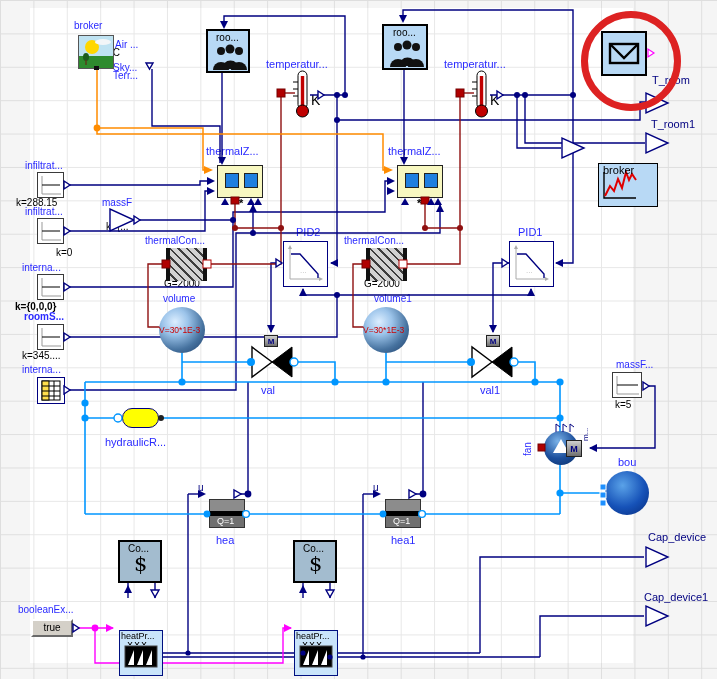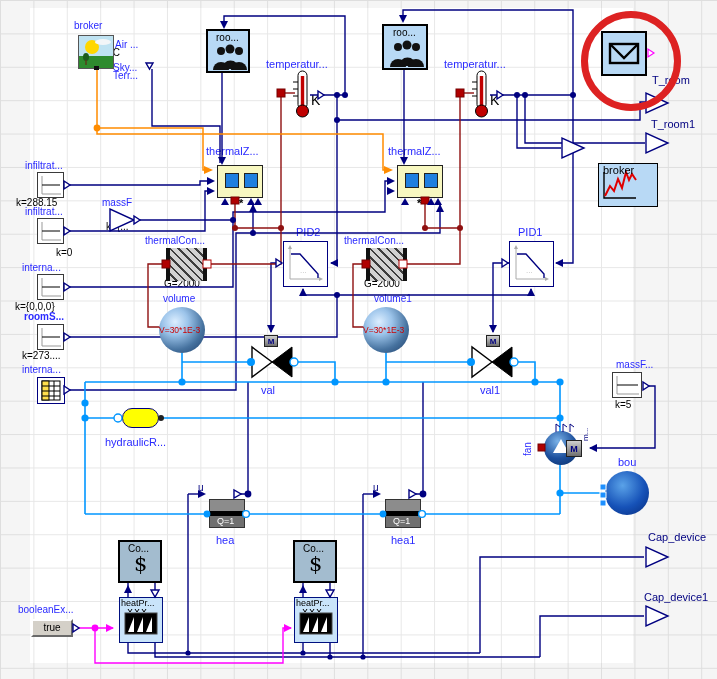--- a/index.html
+++ b/index.html
@@ -37,21 +37,21 @@
   .constblk{background:#fff;border:1px solid #3a3a3a;}
   .zone{background:#f7f7c0;border:1px solid #222;}
   .cond{background:repeating-linear-gradient(45deg,#d2d2d2 0 4px,#3c3c3c 4px 6px);
         border-left:4px solid #111;border-right:4px solid #111;}
   .pid{background:#fff;border:1.5px solid #000080;}
   .sphere{border-radius:50%;}
   .mbox{background:linear-gradient(180deg,#cfcfcf,#6f6f6f);border:1px solid #222;
         color:#000080;font-weight:bold;text-align:center;}
   .heater{background:linear-gradient(180deg,#8c8c8c 0 40%,#707070 40% 100%);border:1px solid #333;}
   .costblk{background:#a3bccf;border:2px solid #000;color:#000;text-align:center;}
-  .hpblk{background:#c9e4fa;border:1.5px solid #001080;}
+  .hpblk{background:#c9e4fa;border:1.5px solid #001080;margin-top:33px;}
   .btn3d{background:#d4d0c8;border:2px solid;border-color:#ffffff #6a6a6a #6a6a6a #ffffff;
          color:#000;font-size:10px;text-align:center;line-height:14px;}
   .ring{position:absolute;width:86px;height:86px;border:7px solid #dd2222;border-radius:50%;z-index:5;}
 </style>
 </head>
 <body>
 
 <div id="canvas">
 
   <div class="shade" style="left:0;top:0;width:30px;height:679px;"></div>
@@ -70,23 +70,23 @@
   <div class="lbl blk" style="left:490px;top:92px;font-size:14px;">K</div>
   <div class="lbl nvy b11" style="left:652px;top:74px;">T_room</div>
   <div class="lbl nvy b11" style="left:651px;top:118px;">T_room1</div>
   <div class="lbl nvy b11" style="left:648px;top:531px;">Cap_device</div>
   <div class="lbl nvy b11" style="left:644px;top:591px;text-align:center;">Cap_device1</div>
   <div class="lbl" style="left:25px;top:160px;">infiltrat...</div>
   <div class="lbl blk" style="left:16px;top:197px;">k=288.15</div>
   <div class="lbl" style="left:25px;top:206px;">infiltrat...</div>
   <div class="lbl blk" style="left:56px;top:247px;">k=0</div>
   <div class="lbl" style="left:22px;top:262px;">interna...</div>
-  <div class="lbl blk" style="left:15px;top:301px;">k={0,0,0}</div>
+  <div class="lbl blk" style="left:15px;top:301px;font-weight:bold;">k={0,0,0}</div>
   <div class="lbl" style="left:24px;top:311px;font-weight:bold;">roomS...</div>
-  <div class="lbl blk" style="left:22px;top:350px;">k=273....</div>
+  <div class="lbl blk" style="left:22px;top:350px;">k=345....</div>
   <div class="lbl" style="left:22px;top:364px;">interna...</div>
   <div class="lbl" style="left:102px;top:197px;">massF</div>
   <div class="lbl blk" style="left:106px;top:221px;">k={...</div>
   <div class="lbl b11" style="left:206px;top:145px;">thermalZ...</div>
   <div class="lbl b11" style="left:388px;top:145px;">thermalZ...</div>
   <div class="lbl" style="left:145px;top:235px;">thermalCon...</div>
   <div class="lbl blk" style="left:164px;top:278px;">G=2000</div>
   <div class="lbl" style="left:344px;top:235px;">thermalCon...</div>
   <div class="lbl blk" style="left:364px;top:278px;">G=2000</div>
   <div class="lbl b11" style="left:296px;top:226px;text-align:center;">PID2</div>

